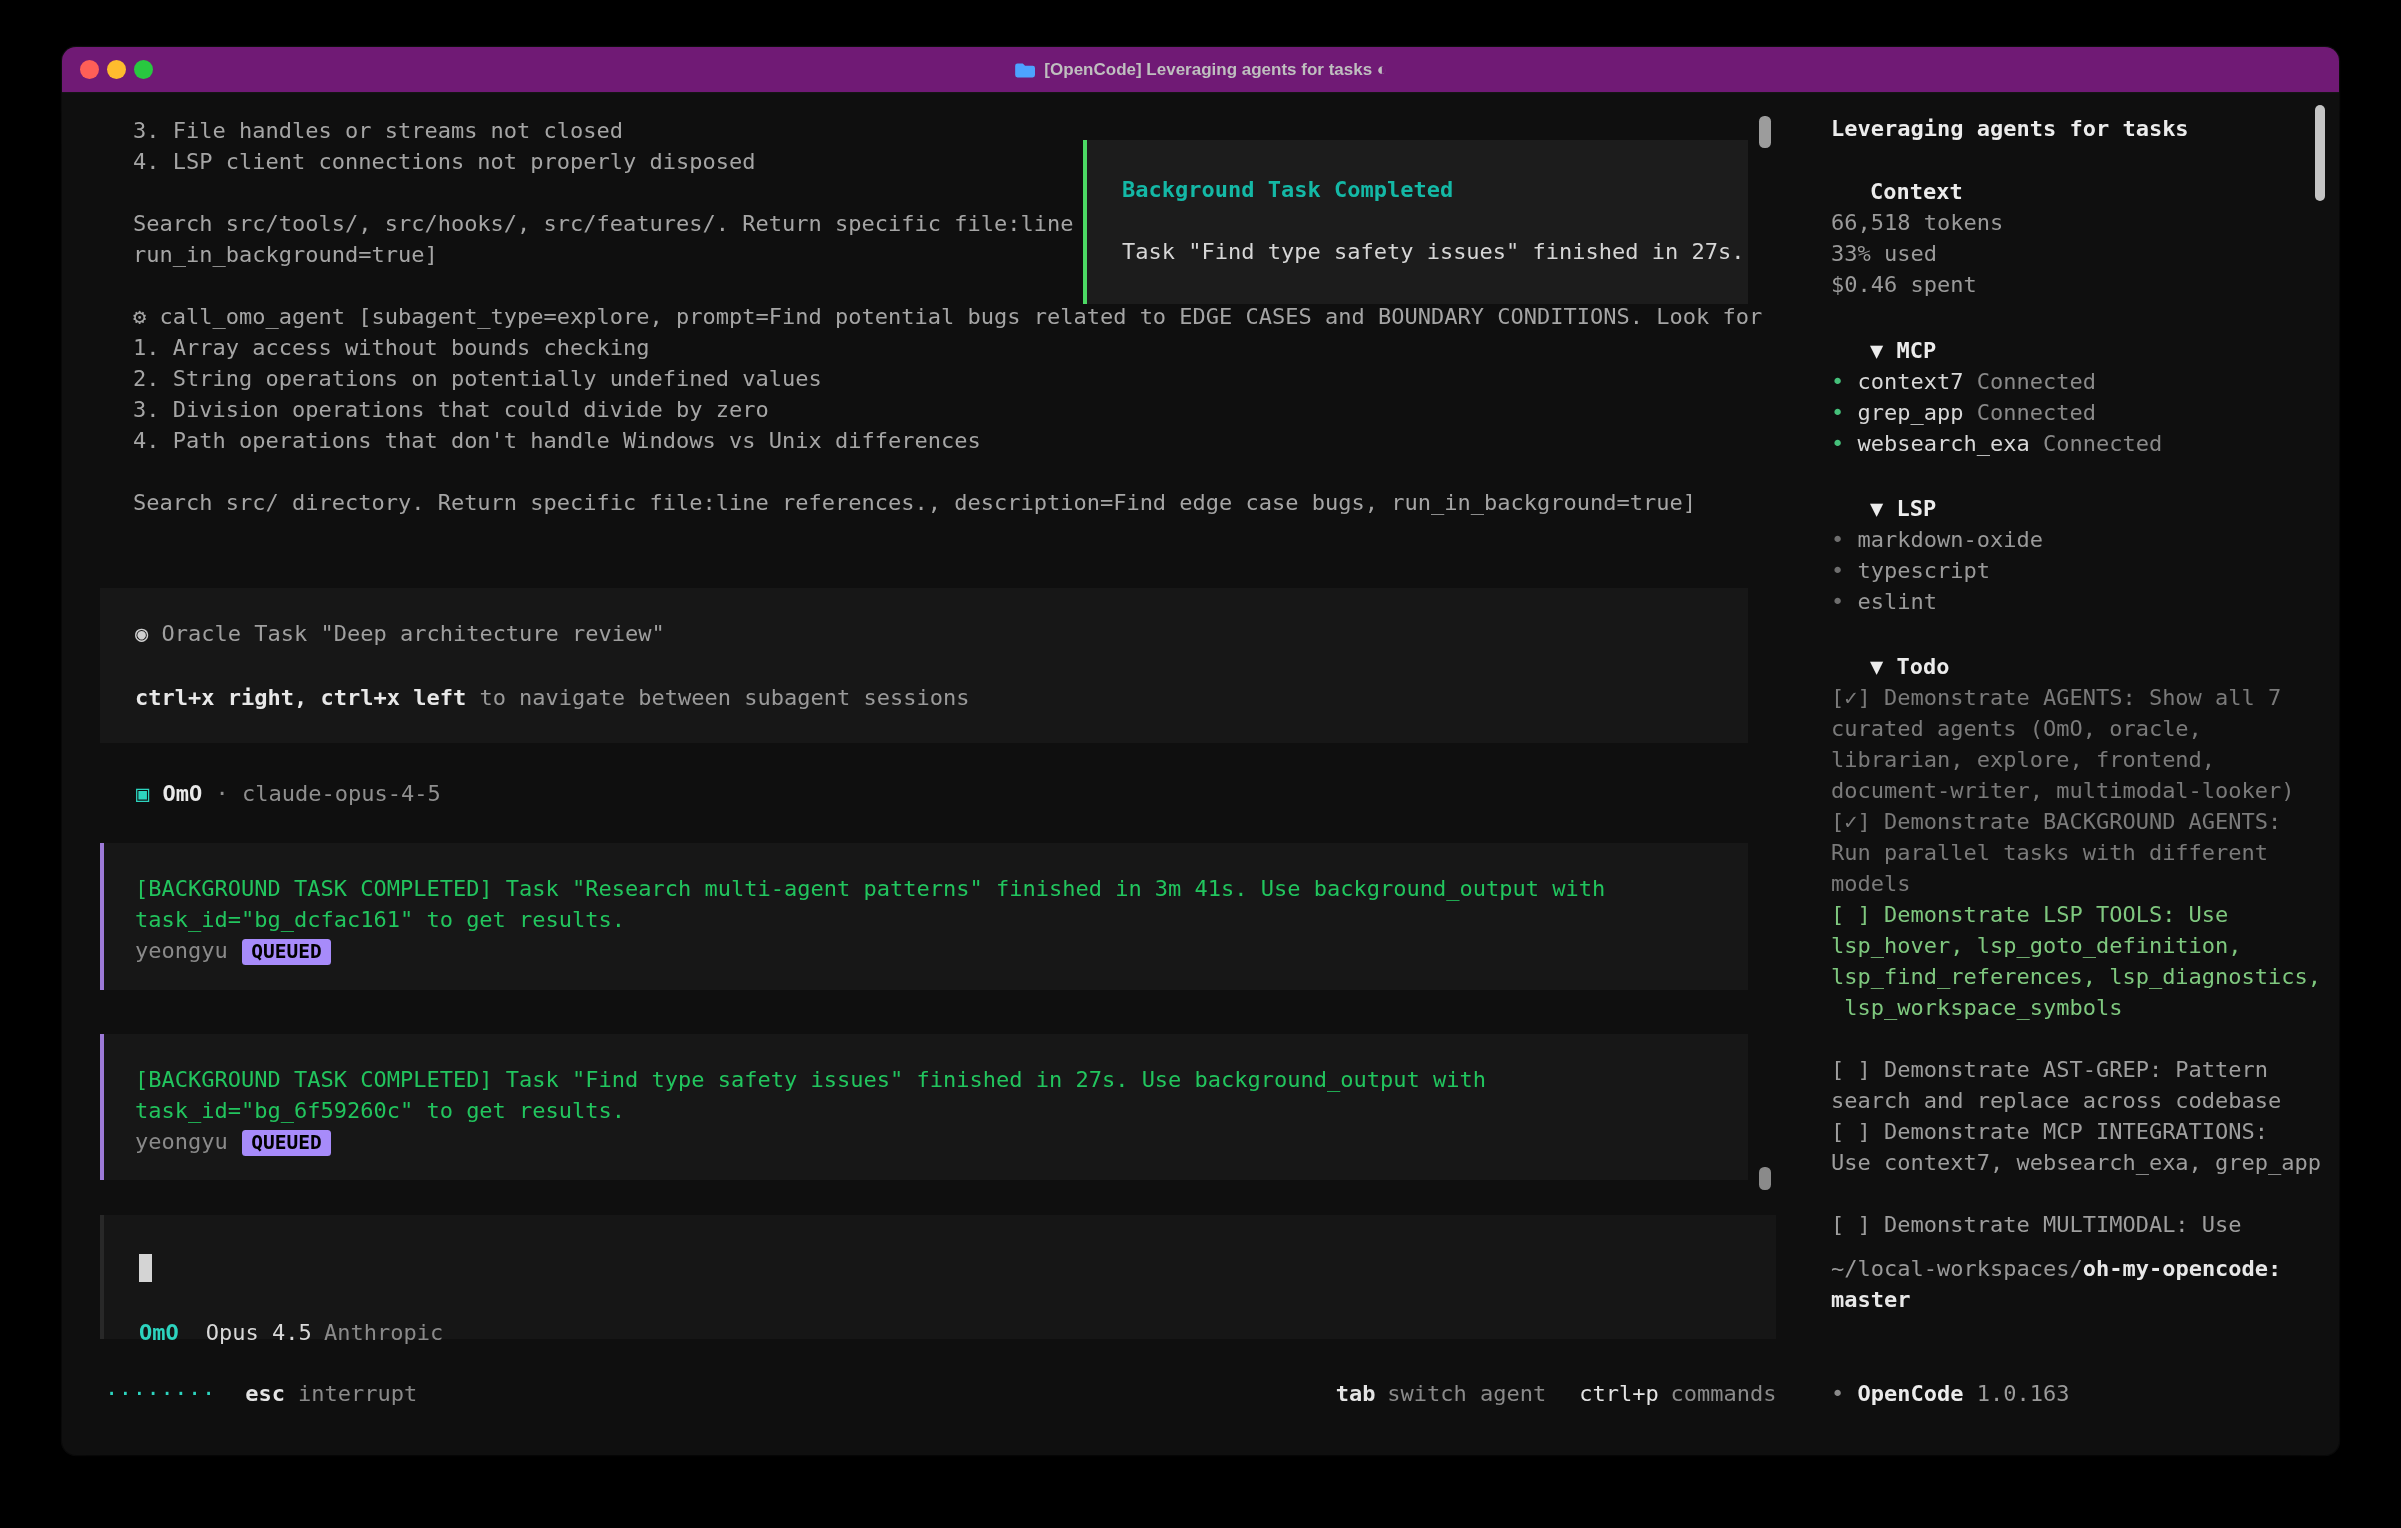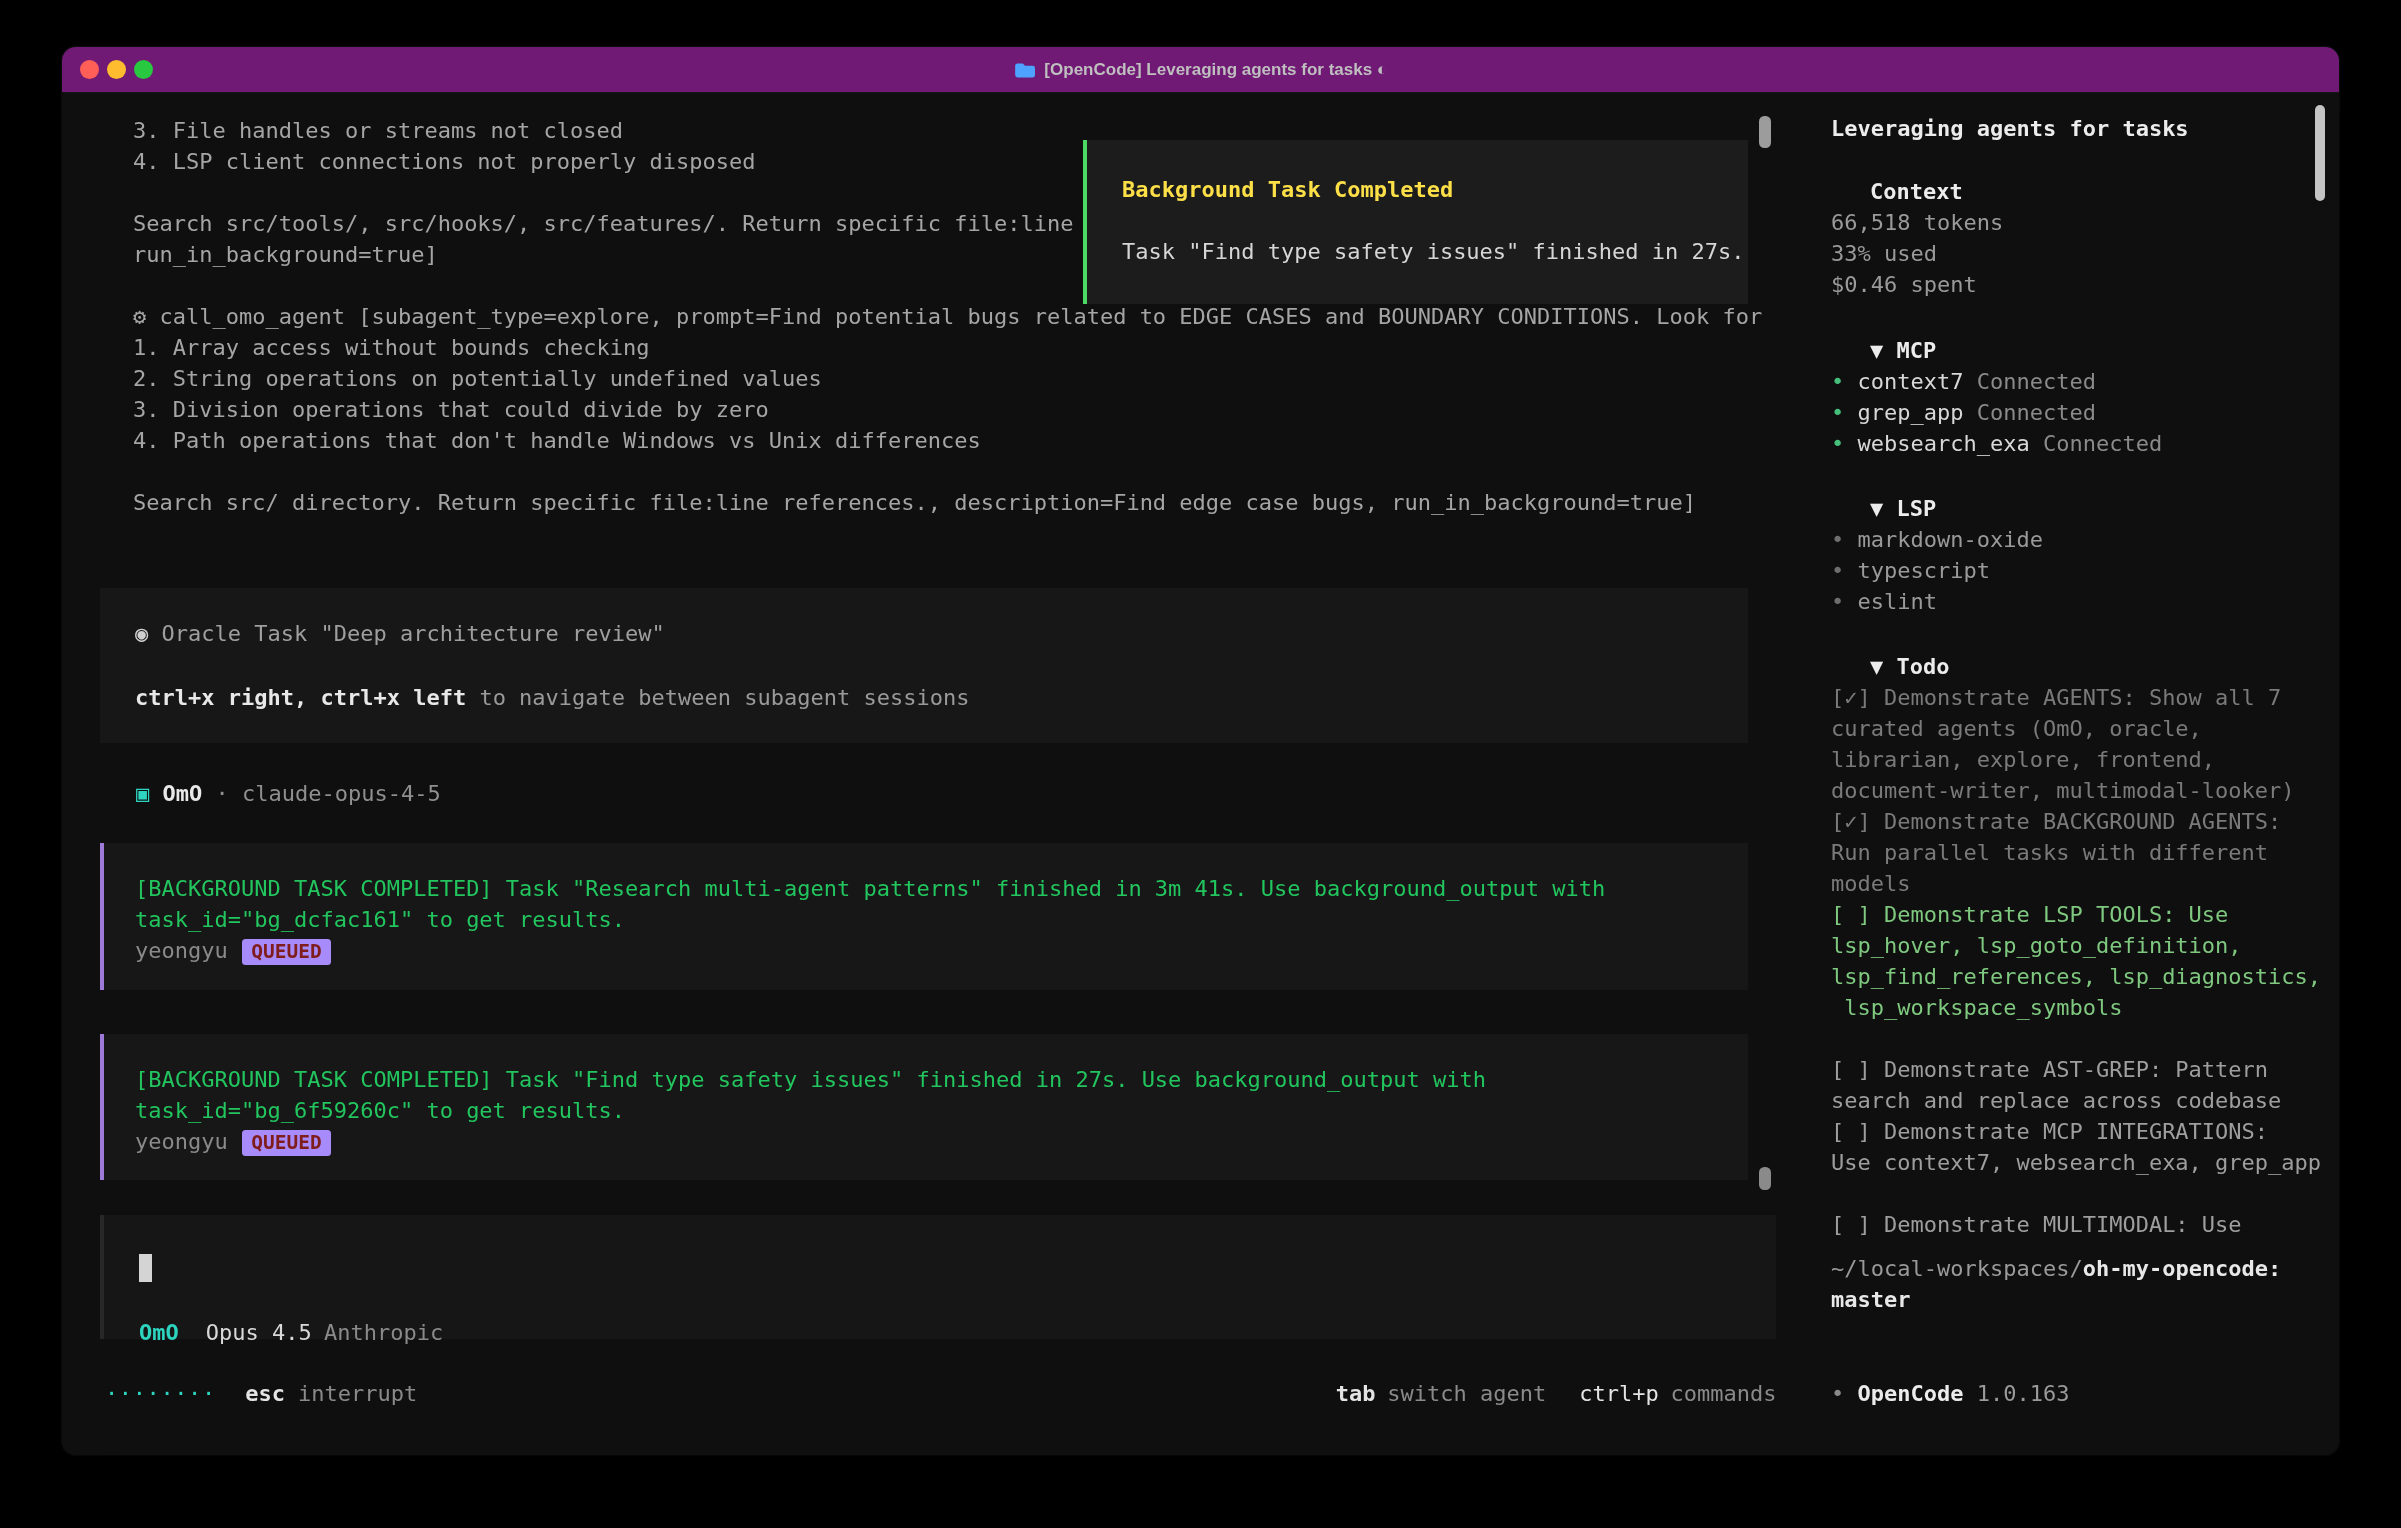--- a/index.html
+++ b/index.html
@@ -23,21 +23,21 @@
   .sidebar { position:relative; flex:1; height:100%; }
 
   .t-line { white-space:pre; line-height:31px; min-height:31px; }
   .row { line-height:31px; min-height:31px; white-space:nowrap; }
   .sp53 { height:31px; } .sp56 { height:33px; }
 
   .terminal { position:absolute; left:71px; top:22px; color:#a5a5a5; }
 
   .notification { position:absolute; left:1021px; top:47px; width:665px; height:164px;
                   background:#1c1c1c; border-left:4.7px solid #4cd964; padding:34px 23.6px 0 35px; }
-  .notif-title { line-height:31px; font-weight:700; color:#fde047; }
+  .notif-title { line-height:31px; font-weight:700; color:#14b8a6; }
   .notif-body { line-height:31px; color:#d6d6d6; }
 
   .oracle { position:absolute; left:38px; top:495px; width:1648px; height:155px;
             background:#171717; padding:29.5px 0 0 35px; }
   .oracle .icon { color:#cfcfcf; }
   .oracle .o-title { color:#9f9f9f; }
   .oracle .keys { color:#e8e8e8; font-weight:700; }
   .oracle .keys-rest { color:#9a9a9a; }
 
   .agent-header { position:absolute; left:74px; top:685px; line-height:32px; }
@@ -45,21 +45,21 @@
   .agent-header .a-name { color:#e9e9e9; font-weight:700; }
   .agent-header .a-sep, .agent-header .a-model { color:#8f8f8f; }
 
   .msg { position:absolute; left:38px; width:1648px; background:#171717;
          border-left:4.7px solid #9d7ad8; padding:29.5px 17.7px 0 31px; }
   .msg.m1 { top:750px; height:147px; }
   .msg.m2 { top:941px; height:146px; }
   .m-line { white-space:pre; line-height:31px; color:#22c55e; }
   .m-author-row { line-height:31px; }
   .m-author { color:#8a8a8a; }
-  .badge { display:inline-block; background:#a78bfa; color:#7f1d1d; font-weight:700;
+  .badge { display:inline-block; background:#a78bfa; color:#000000; font-weight:700;
            font-size:19.5px; line-height:26px; padding:0 9.5px; border-radius:3.5px; margin-left:14px; }
 
   .input-box { position:absolute; left:38px; top:1122px; width:1676px; height:124px;
                background:#161616; border-left:4.7px solid #282828; }
   .cursor { position:absolute; left:35px; top:39px; width:13px; height:28px; background:#d4d4d4; }
   .model-row { position:absolute; left:35px; top:102px; line-height:32px; white-space:nowrap; }
   .model-row .agent { color:#2dd4bf; font-weight:700; }
   .model-row .model { color:#d9d9d9; margin-left:27px; }
   .model-row .provider { color:#8a8a8a; margin-left:12.4px; }
 

